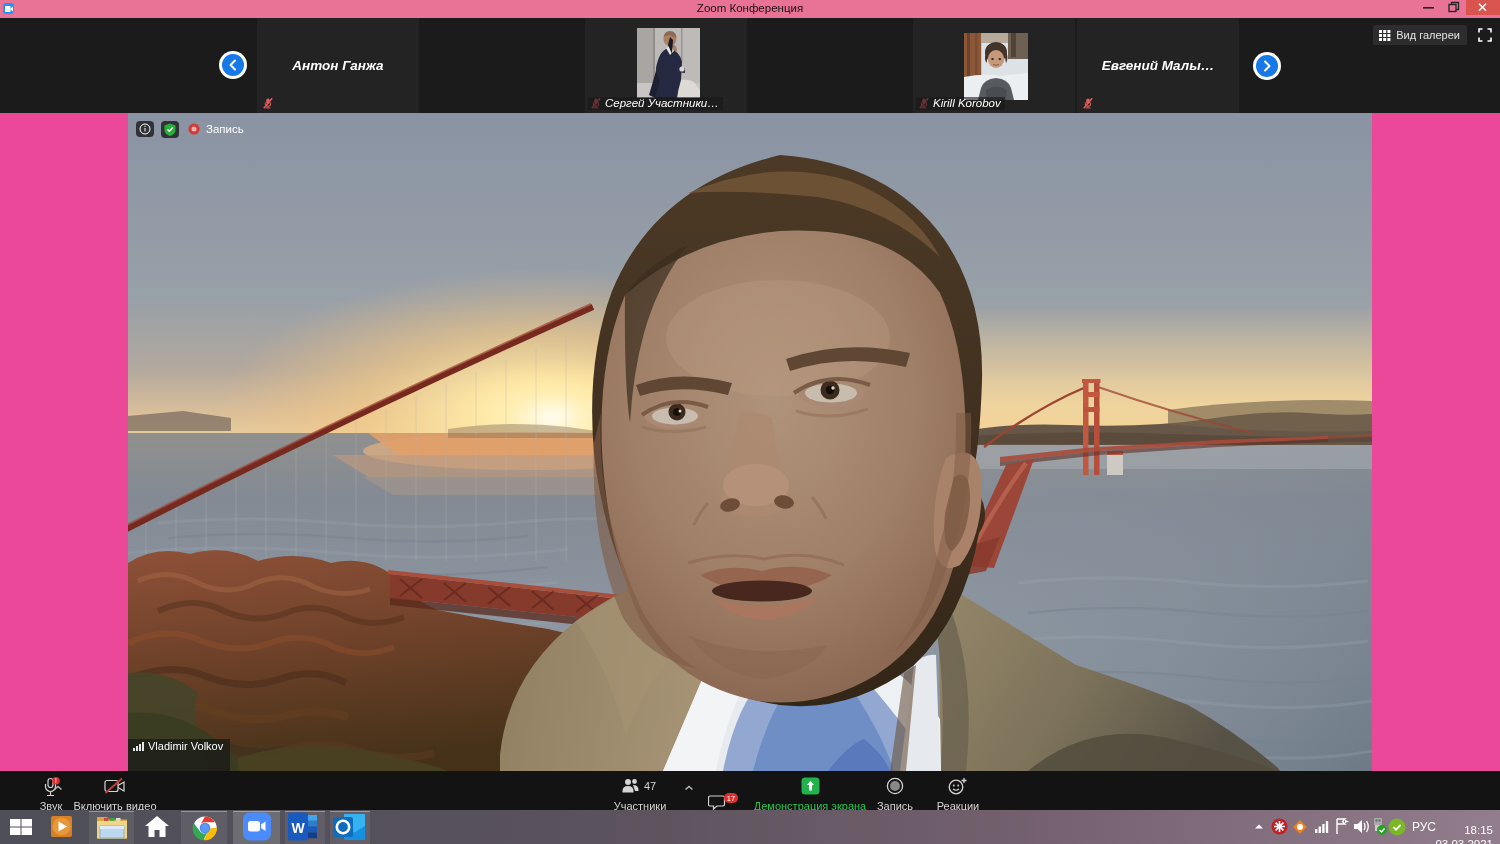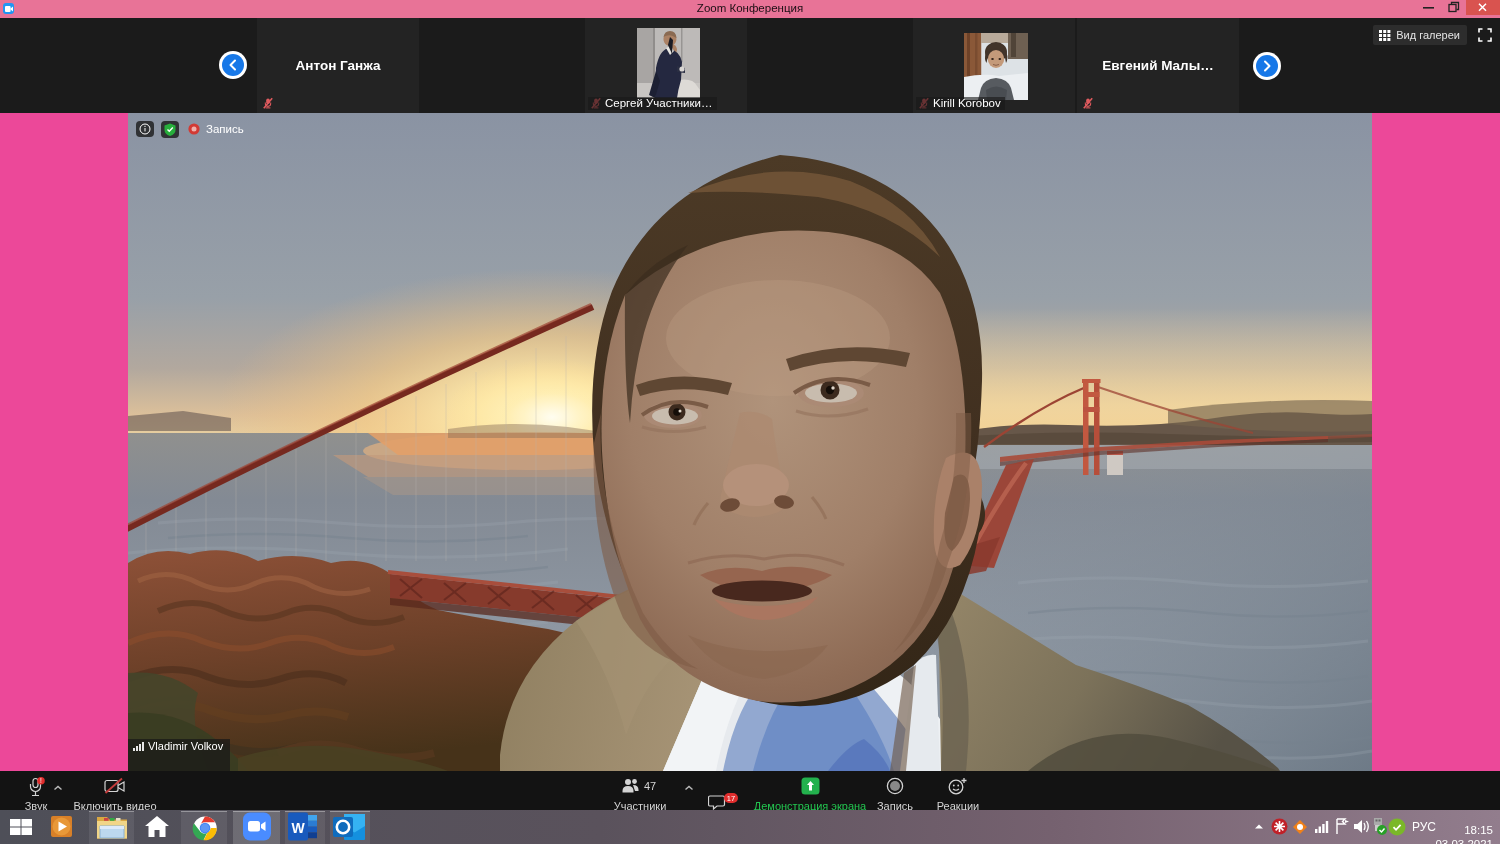--- a/index.html
+++ b/index.html
@@ -12,21 +12,21 @@
   #titlebar { left:0; top:0; width:1500px; height:18px; background:#e87397; }
   #titlebar .ttl { position:absolute; left:0; right:0; top:2px; text-align:center; font-size:11.5px; color:#1c0f14; }
   #zicon { position:absolute; left:3px; top:3px; width:11px; height:11px; border-radius:3px; background:#2196f3; }
   #zicon svg { position:absolute; left:1.5px; top:2.5px; }
   #wbtns { position:absolute; right:0; top:0; height:15px; display:flex; }
   .wb { width:25px; height:15px; position:relative; }
   #wb-close { width:34px; background:#d9534f; }
 
   
   #strip { left:0; top:18px; width:1500px; height:95px; background:#1b1b1b; }
-  .thumb { position:absolute; top:0; height:95px; width:162px; background:#232323; }
+  .thumb { position:absolute; top:0; height:95px; width:162px; background:#232323;font-style:italic; }
   .thumb .nm { position:absolute; left:0; right:0; top:40px; text-align:center; color:#fff; font-weight:bold; font-size:13.5px; }
   .mutei { position:absolute; left:5px; bottom:4px; width:12px; height:12px; }
   .blabel { position:absolute; bottom:3px; color:#fff; font-size:11.5px; background:rgba(24,24,24,0.6); padding:0 4px 1px 17px; white-space:nowrap; }
   .navc { position:absolute; width:28px; height:28px; border-radius:50%; background:#fff; }
   .navc .inner { position:absolute; left:3px; top:3px; width:22px; height:22px; border-radius:50%; background:#1778e8; }
   #galbtn { position:absolute; right:33px; top:7px; height:20px; background:#2d2d2d; border-radius:2px; color:#e4e4e4; font-size:11px; line-height:20px; padding:0 7px 0 23px; }
   #fsbtn { position:absolute; right:8px; top:10px; width:14px; height:14px; }
 
   
   #mainv { left:128px; top:113px; width:1244px; height:658px; background:#8d98a8; }
@@ -449,21 +449,21 @@
           <g fill="#e8e8e8">
             <rect x="0" y="6" width="2" height="3"></rect>
             <rect x="3" y="4" width="2" height="5"></rect>
             <rect x="6" y="2" width="2" height="7"></rect>
             <rect x="9" y="0" width="2" height="9"></rect>
           </g>
         </svg>Vladimir Volkov</div>
   </div>
 
   <div class="abs" id="ztoolbar">
-    <div class="tbtn" style="left:14px;top:6px;width:44px;">
+    <div class="tbtn" style="left:29px;top:6px;width:44px;">
       <svg width="22" height="20" viewBox="0 0 22 20">
           <g stroke="#d4d4d4" stroke-width="1.2" fill="none">
             <rect x="8" y="1.5" width="5" height="9" rx="2.5"></rect>
             <path d="M5.5 7 v2.5 a5 5 0 0 0 10 0 V7"></path>
             <path d="M10.5 15 v3 M7 18.5 h7"></path>
           </g>
           <circle cx="16" cy="3.8" r="3.8" fill="#e02d2d"></circle>
           <text x="16" y="6.3" font-size="6.5" fill="#fff" text-anchor="middle" font-family="Liberation Sans">!</text>
         </svg>
       <div class="lbl">Звук</div>

